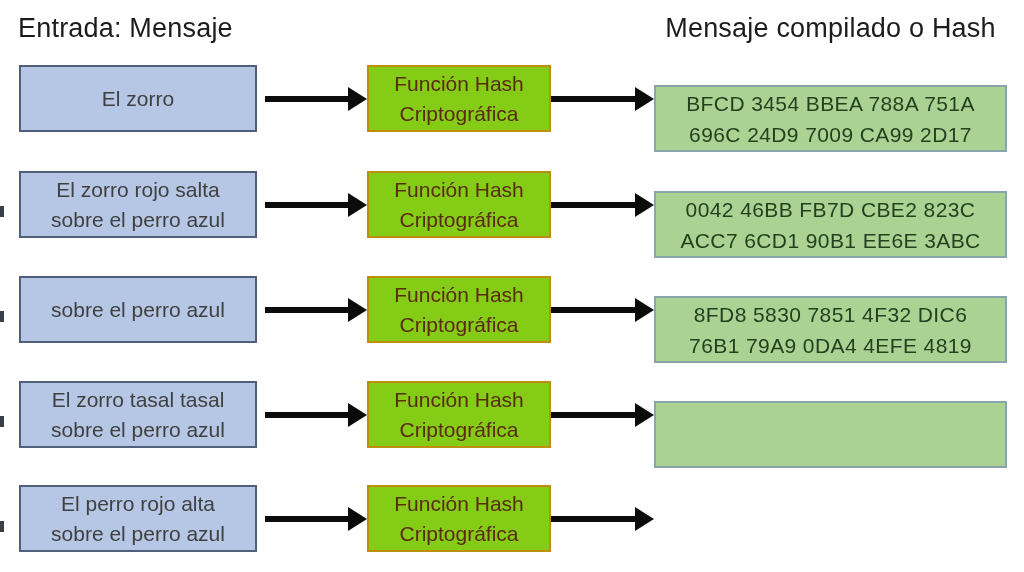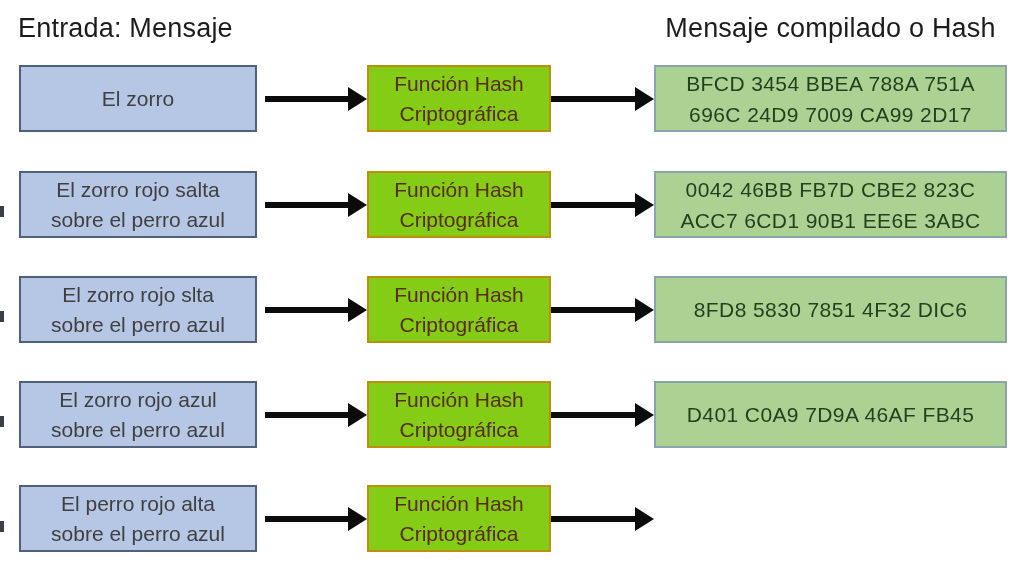--- a/index.html
+++ b/index.html
@@ -57,20 +57,21 @@
     color: #5b2b10;
   }
   .hash-box {
     left: 654px;
     width: 353px;
     background: #abd293;
     border: 2px solid #88a5a8;
     color: #24411f;
     line-height: 31px;
     letter-spacing: 0.4px;
+    margin-top: 20px;
   }
 
   .arrow { position: absolute; top: 0; height: 67px; }
   .arrow-1 { left: 265px; width: 102px; }
   .arrow-2 { left: 551px; width: 103px; }
   .arrow .shaft {
     position: absolute;
     top: 31px;
     left: 0;
     right: 16px;
@@ -149,59 +150,58 @@
         <span class="head"></span>
       </div>
     <div class="box hash-box">
       <div>0042 46BB FB7D CBE2 823C</div>
       <div>ACC7 6CD1 90B1 EE6E 3ABC</div>
     </div>
   </div>
 
   <div class="row r3">
     <div class="box input-box">
-      <div>El zorro rojo slta</div>
       <div>sobre el perro azul</div>
     </div>
     <div class="arrow arrow-1">
         <span class="shaft"></span>
         <span class="head"></span>
       </div>
     <div class="box func-box">
       <div>Función Hash</div>
       <div>Criptográfica</div>
     </div>
     <div class="arrow arrow-2">
         <span class="shaft"></span>
         <span class="head"></span>
       </div>
     <div class="box hash-box">
       <div>8FD8 5830 7851 4F32 DIC6</div>
+      <div>76B1 79A9 0DA4 4EFE 4819</div>
     </div>
   </div>
 
   <div class="row r4">
     <div class="box input-box">
-      <div>El zorro rojo azul</div>
-      <div>sobre el perro azul</div>
-    </div>
-    <div class="arrow arrow-1">
-        <span class="shaft"></span>
-        <span class="head"></span>
-      </div>
-    <div class="box func-box">
-      <div>Función Hash</div>
-      <div>Criptográfica</div>
-    </div>
-    <div class="arrow arrow-2">
-        <span class="shaft"></span>
-        <span class="head"></span>
-      </div>
-    <div class="box hash-box">
-      <div>D401 C0A9 7D9A 46AF FB45</div>
+      <div>El zorro tasal tasal</div>
+      <div>sobre el perro azul</div>
+    </div>
+    <div class="arrow arrow-1">
+        <span class="shaft"></span>
+        <span class="head"></span>
+      </div>
+    <div class="box func-box">
+      <div>Función Hash</div>
+      <div>Criptográfica</div>
+    </div>
+    <div class="arrow arrow-2">
+        <span class="shaft"></span>
+        <span class="head"></span>
+      </div>
+    <div class="box hash-box">
     </div>
   </div>
 
   <div class="row r5">
     <div class="box input-box">
       <div>El perro rojo alta</div>
       <div>sobre el perro azul</div>
     </div>
     <div class="arrow arrow-1">
         <span class="shaft"></span>

